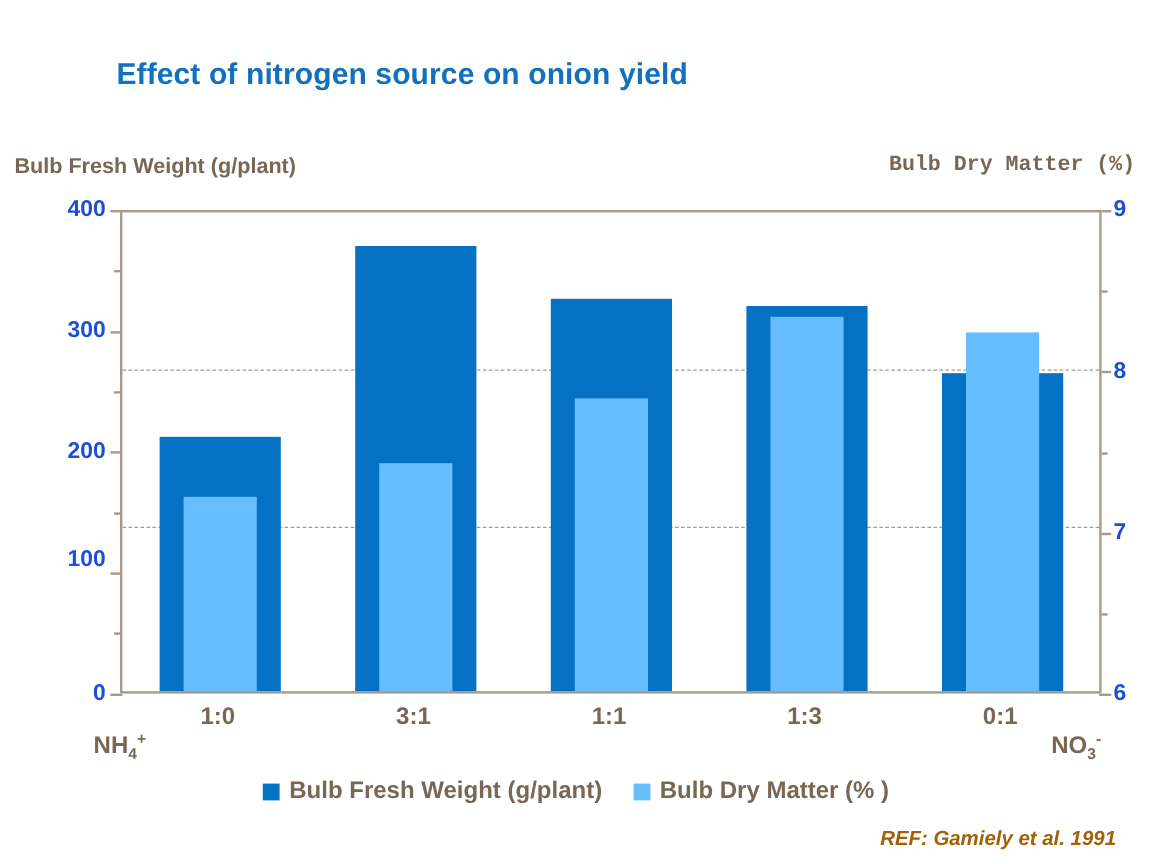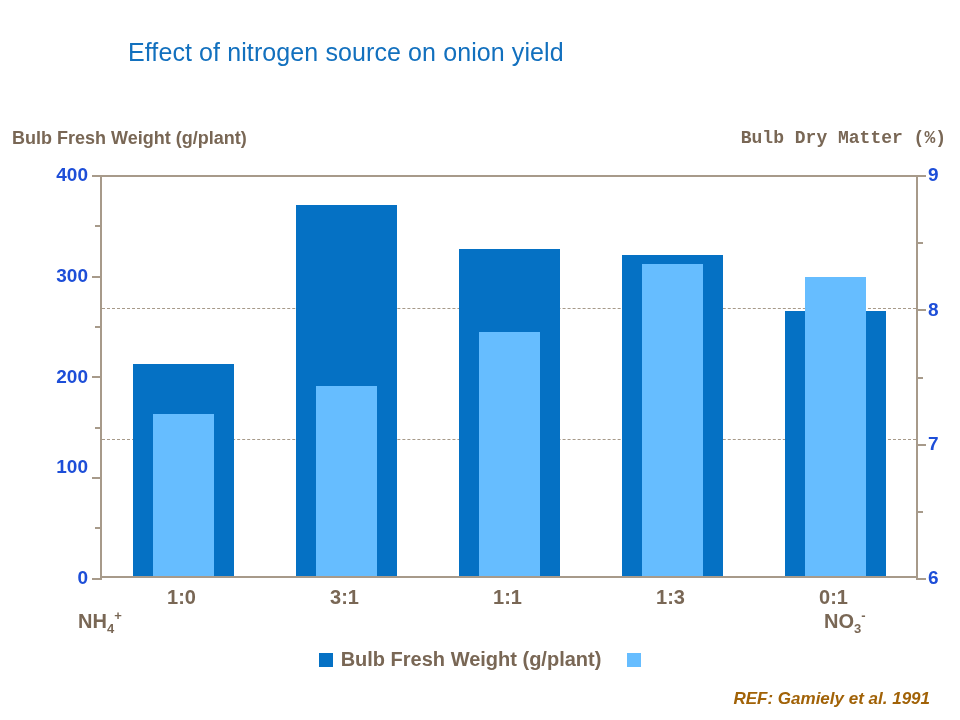--- a/index.html
+++ b/index.html
@@ -12,27 +12,26 @@
     height: 720px;
     position: relative;
     font-family: "Liberation Sans", sans-serif;
     overflow: hidden;
   }
 
   
   #chart-title {
     position: absolute;
     left: 97px;
-    top: 38px;
+    top: 48px;
     font-size: 25px;
-    font-weight: normal;
+    font-weight: bold;
     color: #1270BE;
     letter-spacing: 0.1px;
     white-space: nowrap;
-    margin-left: 31px;
   }
 
   
   .axis-title {
     position: absolute;
     top: 128px;
     font-size: 18px;
     font-weight: bold;
     color: #796755;
     white-space: nowrap;
@@ -108,21 +107,21 @@
   }
   .end-label {
     position: absolute;
     top: 608px;
     font-size: 20px;
     font-weight: bold;
     color: #796755;
     white-space: nowrap;
   }
   #nh4-label { left: 78px; }
-  #no3-label { left: 824px; text-align: center; }
+  #no3-label { left: 876px; text-align: center; }
   .end-label sub, .end-label sup {
     font-size: 13px;
   }
 
   
   #legend {
     position: absolute;
     left: 0;
     right: 0;
     top: 648px;
@@ -239,16 +238,17 @@
 <div id="nh4-label" class="end-label">NH<sub>4</sub><sup>+</sup></div>
 <div id="no3-label" class="end-label">NO<sub>3</sub><sup>-</sup></div>
 
 <div id="legend">
   <div class="legend-item">
     <span class="legend-swatch" style="background:#0571C4;"></span>
     <span class="legend-text">Bulb Fresh Weight (g/plant)</span>
   </div>
   <div class="legend-item">
     <span class="legend-swatch" style="background:#66BDFF;"></span>
+    <span class="legend-text">Bulb Dry Matter (% )</span>
   </div>
 </div>
 
 <div id="reference">REF: Gamiely et al.  1991</div>
 
 </body></html>

